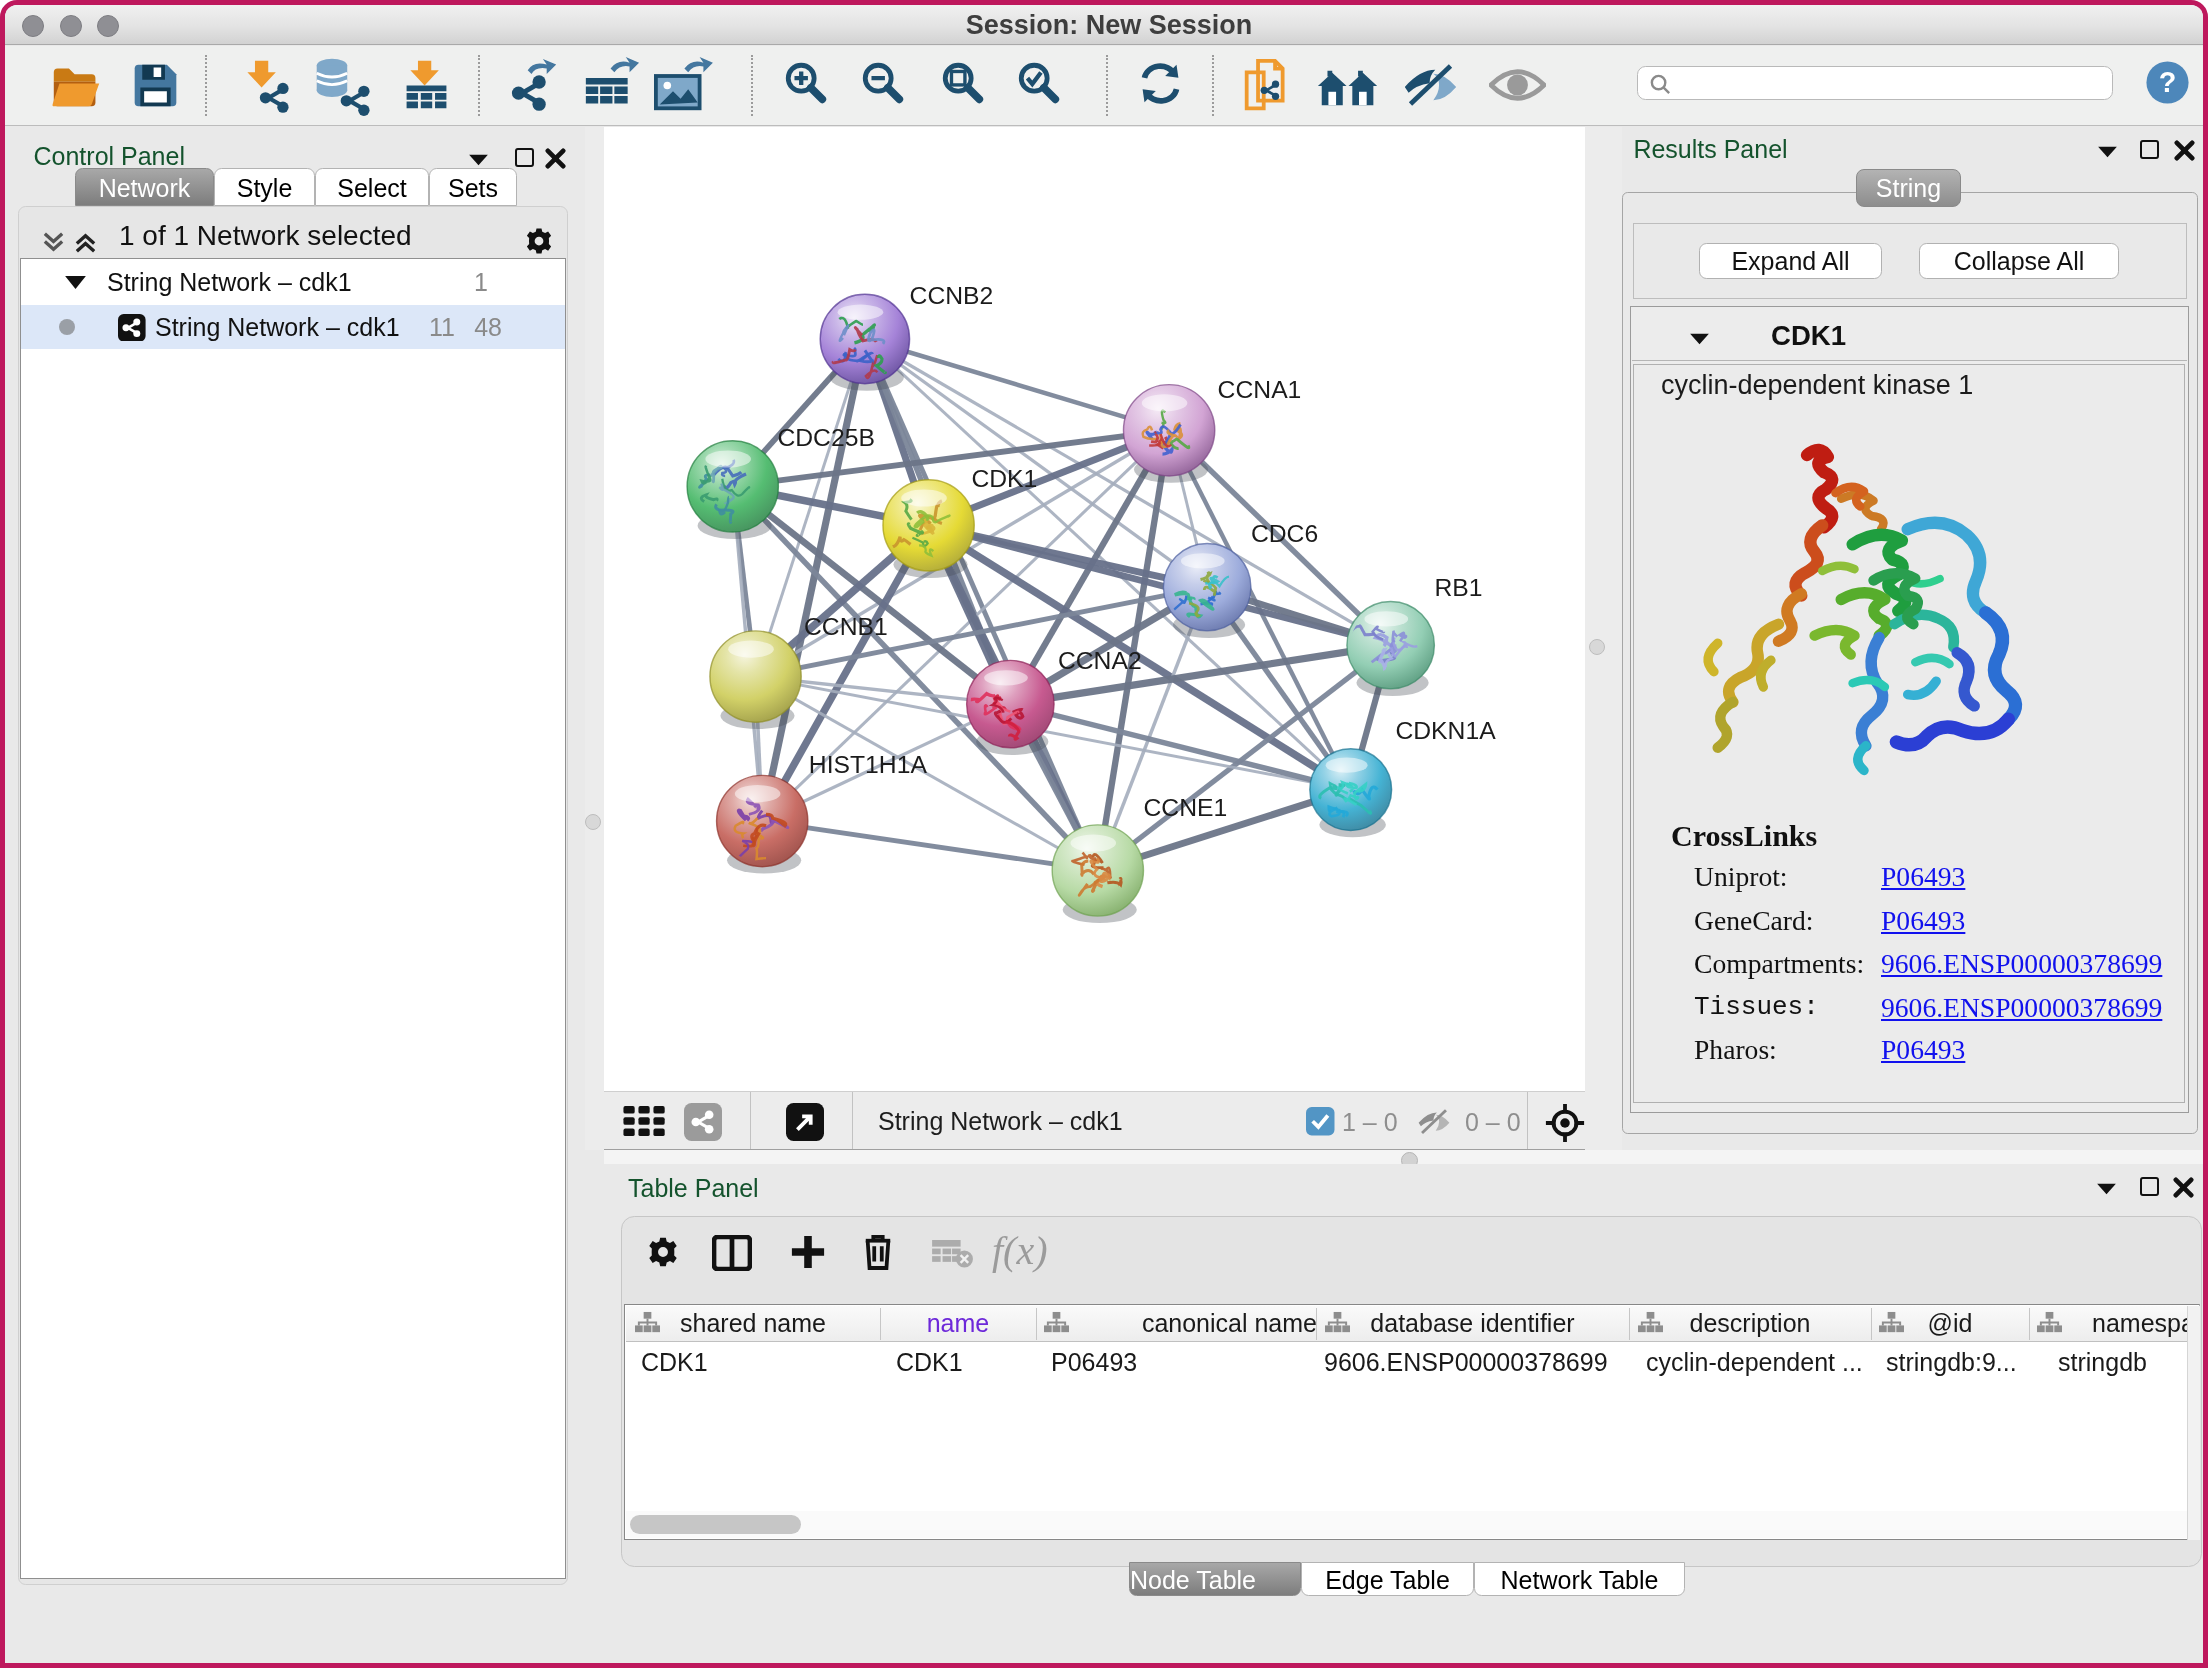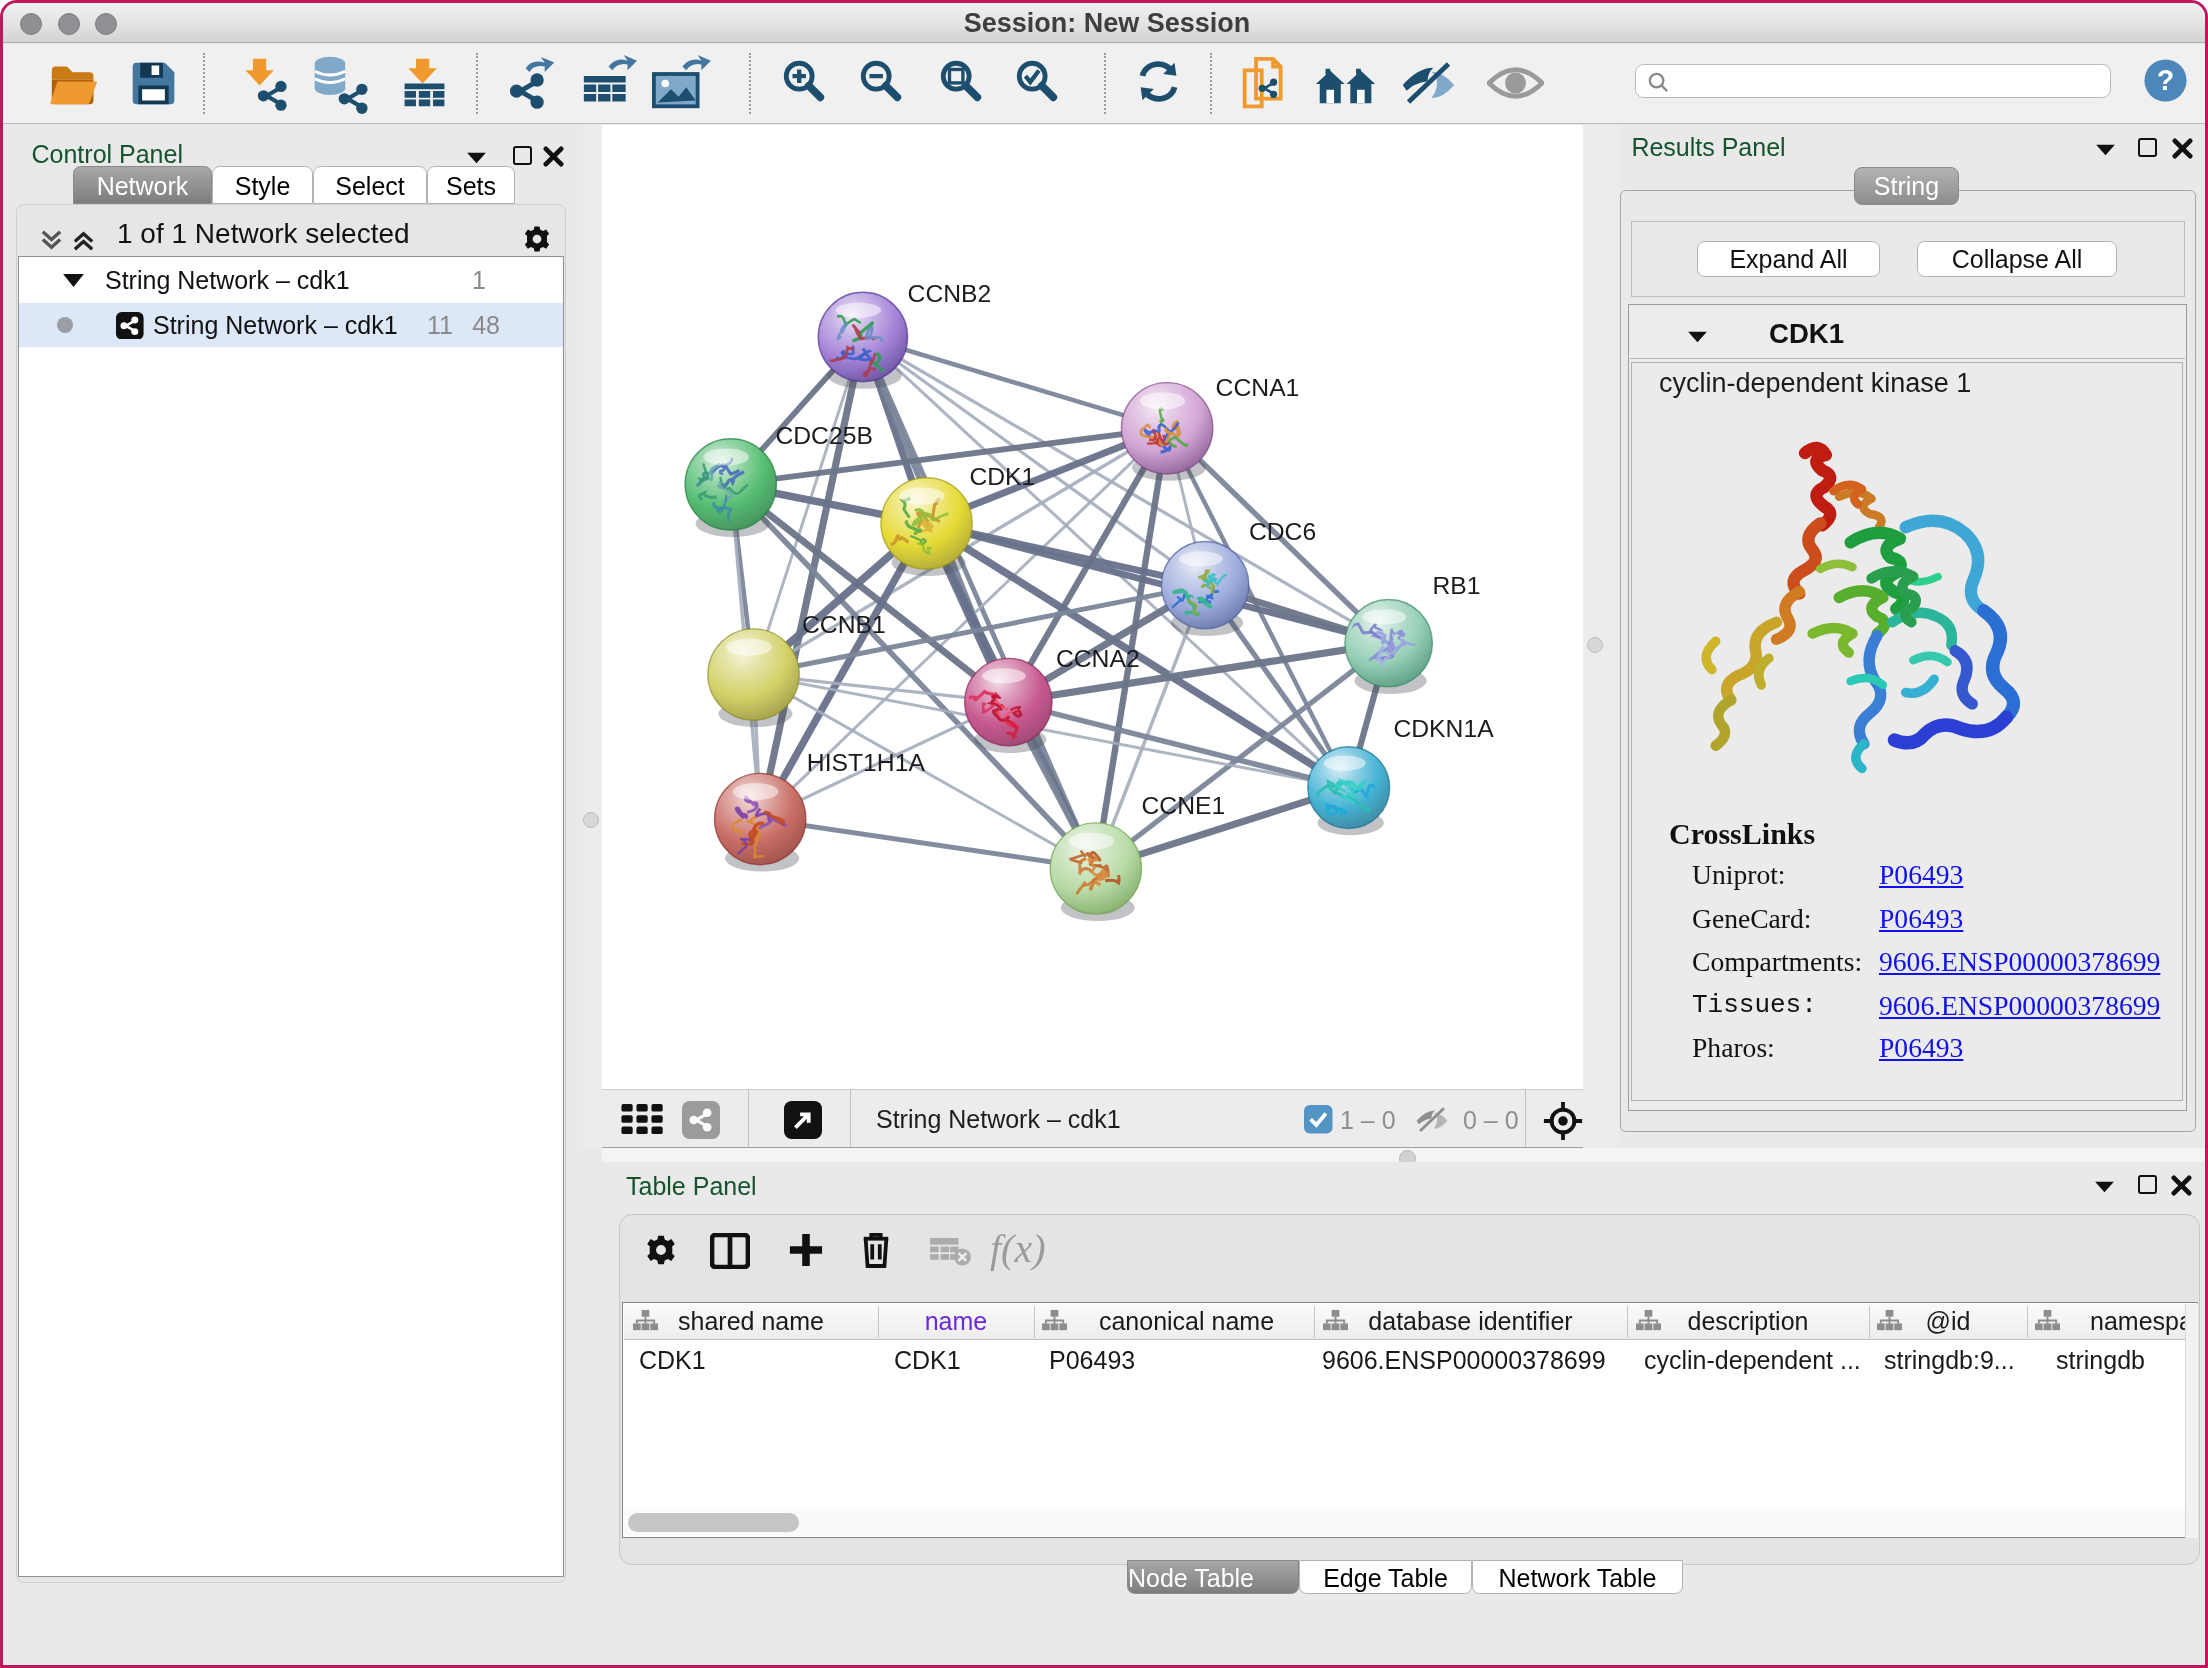--- a/index.html
+++ b/index.html
@@ -1,16 +1,16 @@
 <!DOCTYPE html>
 <html style="font-size:15px"><head><meta charset="utf-8"><style>
 * { margin:0; padding:0; box-sizing:border-box; }
 html,body { width:2208px; height:1668px; background:#fff; font-family:"Liberation Sans", sans-serif; }
 #win { position:absolute; left:0; top:0; width:2208px; height:1668px; background:#e9e9e9;
-  border:3px solid #be185d; border-radius:17px 17px 0 0; overflow:hidden; }
+  border:5px solid #be185d; border-radius:17px 17px 0 0; overflow:hidden; }
 .abs { position:absolute; }
 .paneltitle { font-size:25px; color:#14532d; }
 </style></head><body>
 <div id="win">
 
 <div class="abs" style="left:0;top:0;width:2208px;height:40px;background:linear-gradient(#f0f0f0,#e3e3e3 55%,#d2d2d2);border-bottom:1px solid #a9a9a9">
   <div class="abs" style="left:17px;top:9.5px;width:22px;height:22px;border-radius:50%;background:#8f8f94;border:1px solid #7d7d82"></div>
   <div class="abs" style="left:55px;top:9.5px;width:22px;height:22px;border-radius:50%;background:#8f8f94;border:1px solid #7d7d82"></div>
   <div class="abs" style="left:92px;top:9.5px;width:22px;height:22px;border-radius:50%;background:#8f8f94;border:1px solid #7d7d82"></div>
   <div class="abs" style="left:0;top:4.8px;width:2208px;text-align:center;font-size:27px;font-weight:bold;color:#3e3e3e">Session: New Session</div>
@@ -767,21 +767,21 @@
         <g fill="#8d8d8d">
           <rect x="10" y="1" width="8" height="7"></rect>
           <rect x="1" y="15" width="8" height="7"></rect>
           <rect x="10" y="15" width="8" height="7"></rect>
           <rect x="19" y="15" width="8" height="7"></rect>
         </g>
         <g stroke="#8d8d8d" stroke-width="2" fill="none">
           <path d="M14 8 V12 M5 15 V12 H23 V15 M14 12 V15"></path>
         </g>
       </svg>
-<div class="abs" style="left:444px;top:145px;width:281px;font-size:25px;color:#1a1a1a;text-align:center;white-space:nowrap;overflow:hidden">canonical name</div>
+<div class="abs" style="left:432px;top:145px;width:281px;font-size:25px;color:#1a1a1a;text-align:right;white-space:nowrap;overflow:hidden">canonical name</div>
 <div class="abs" style="left:712px;top:144px;height:32px;border-left:1px solid #c6c6c6"></div>
 <svg style="position:absolute;left:720px;top:147px" width="27" height="25" viewBox="0 0 28 26">
         <g fill="#8d8d8d">
           <rect x="10" y="1" width="8" height="7"></rect>
           <rect x="1" y="15" width="8" height="7"></rect>
           <rect x="10" y="15" width="8" height="7"></rect>
           <rect x="19" y="15" width="8" height="7"></rect>
         </g>
         <g stroke="#8d8d8d" stroke-width="2" fill="none">
           <path d="M14 8 V12 M5 15 V12 H23 V15 M14 12 V15"></path>

